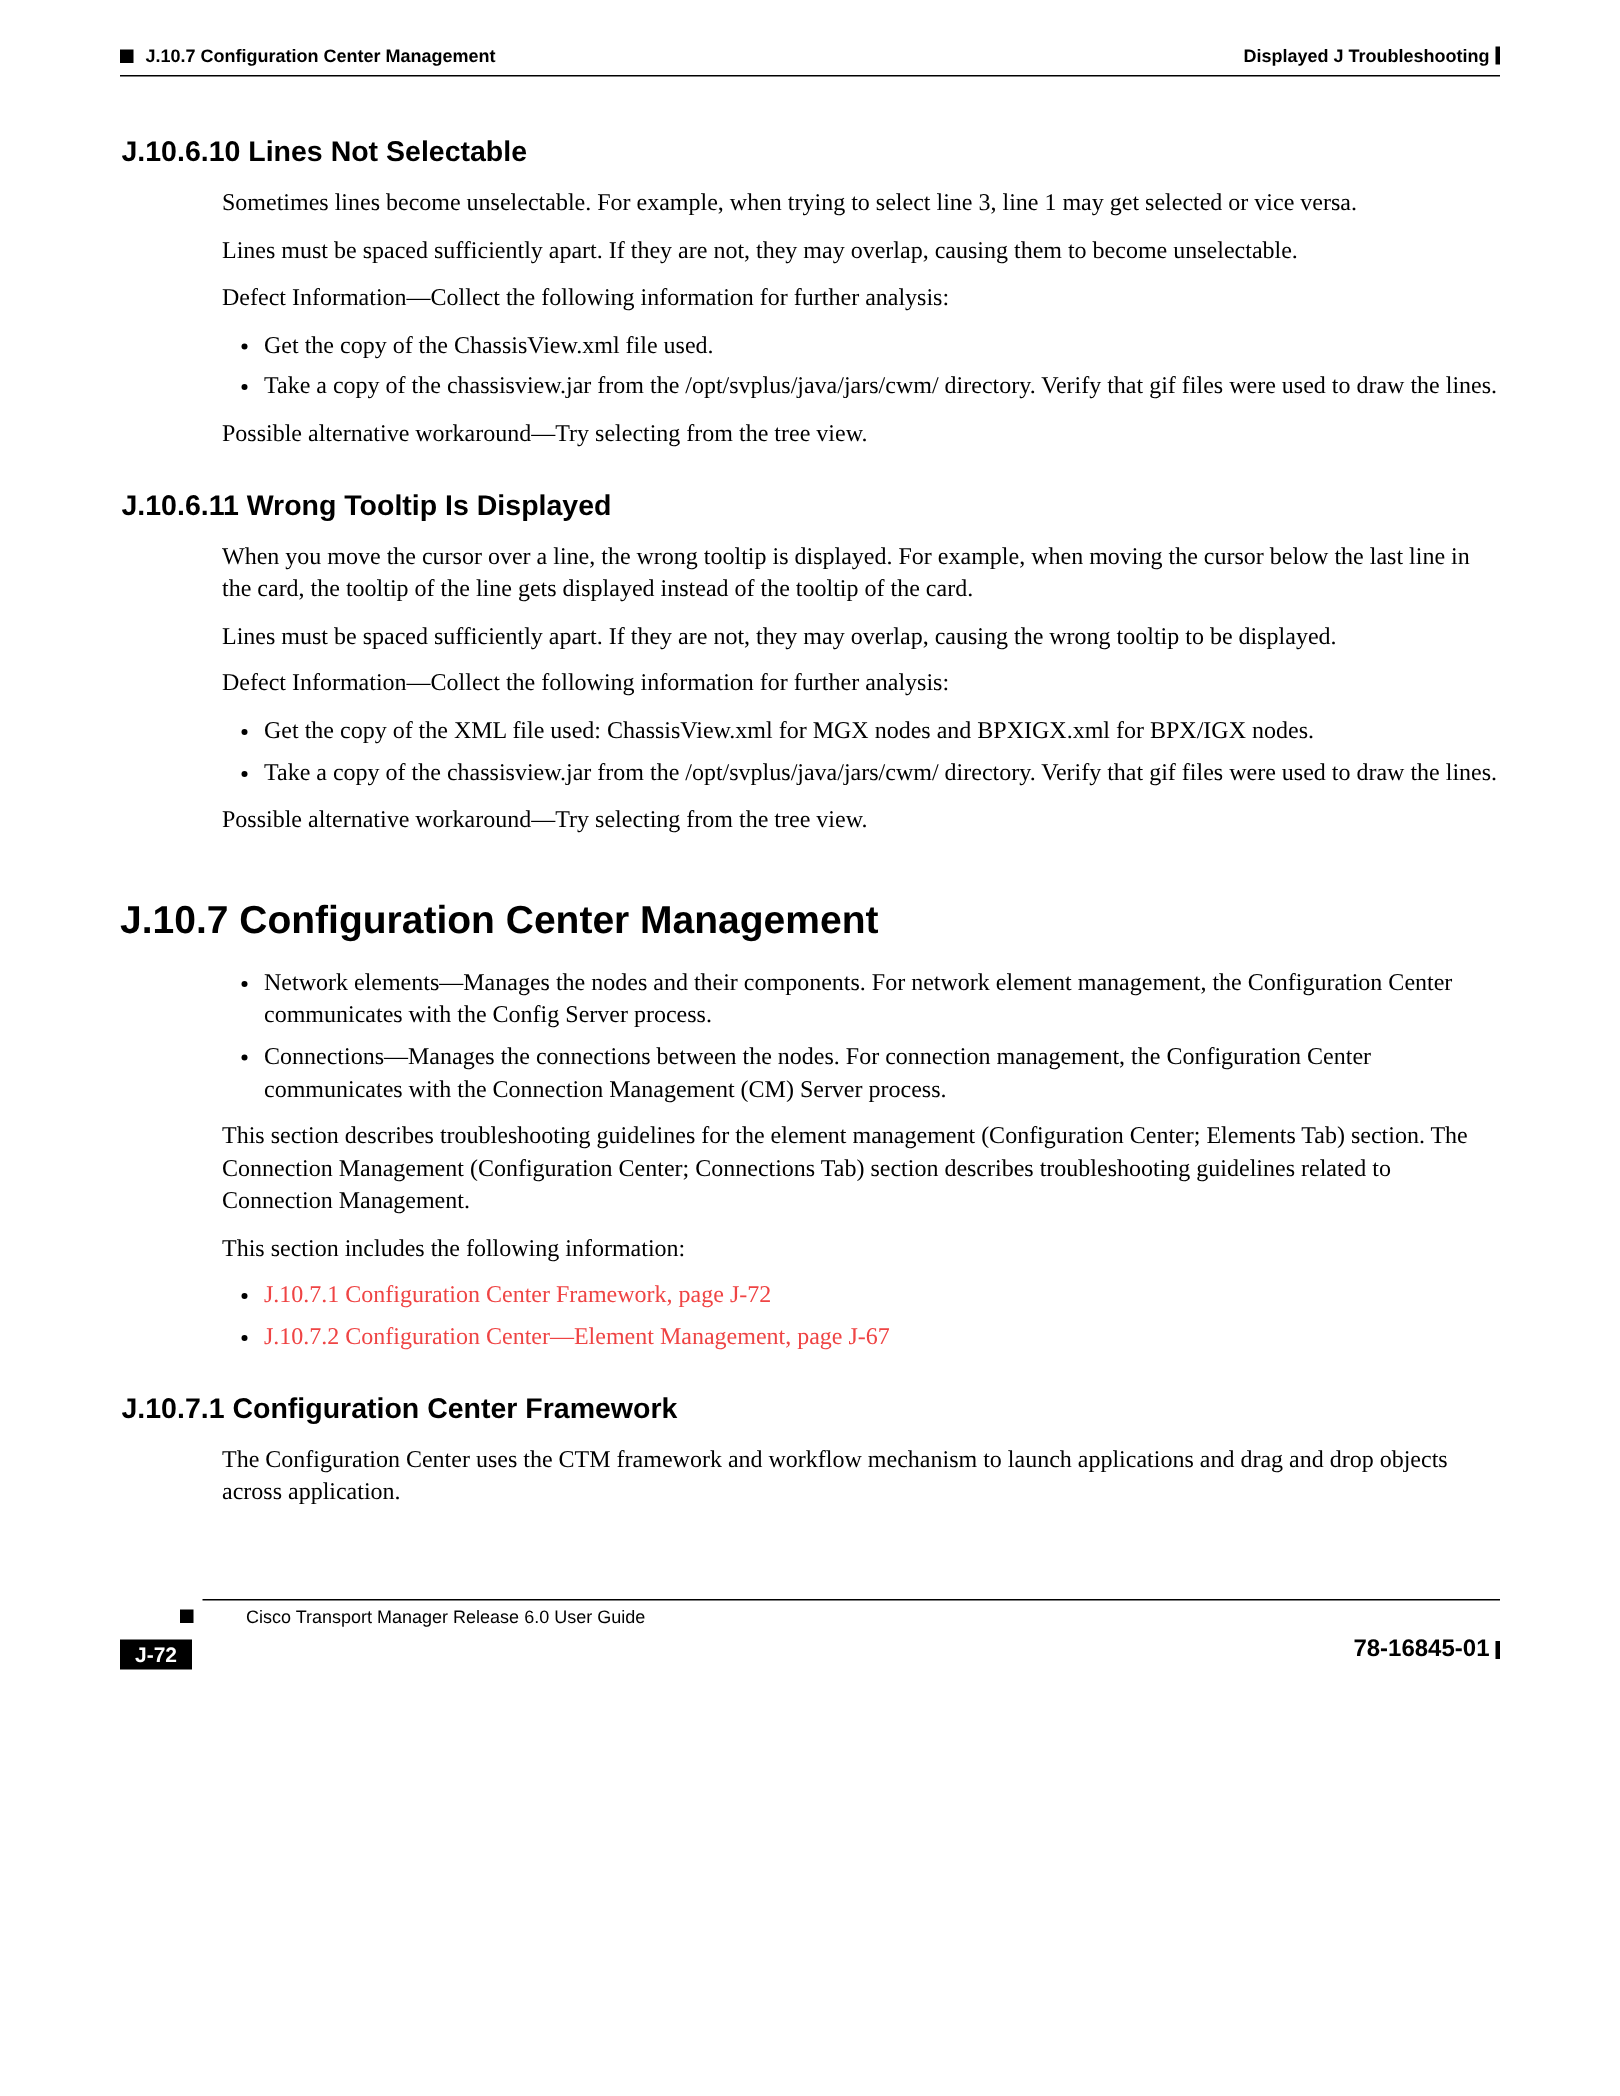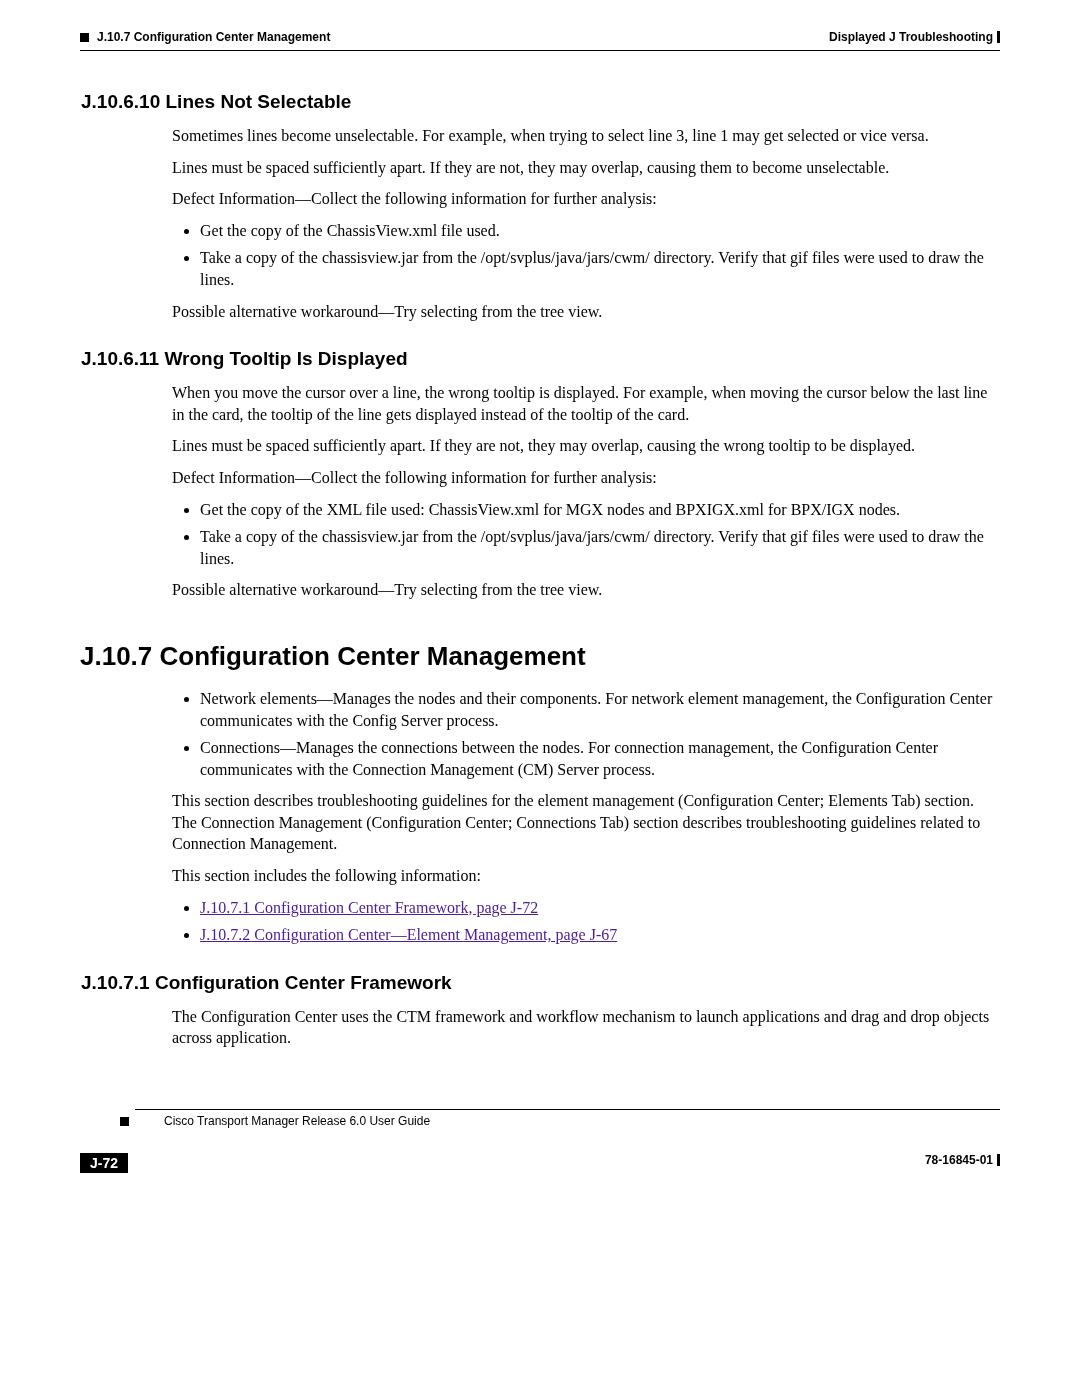--- a/index.html
+++ b/index.html
@@ -57,37 +57,36 @@
     font-size: 26px;
     margin: 40px 0 16px 0;
   }
   .h3 {
     font-family: Arial, Helvetica, sans-serif;
     font-weight: bold;
     font-size: 19px;
     margin: 26px 0 12px 1px;
   }
   .body-block {
-    margin-left: 92px;
+    margin-left: 68px;
   }
   .para {
     margin: 0 0 10px 0;
     line-height: 1.35;
   }
   ul.bullets {
     margin: 0 0 10px 0;
     padding-left: 28px;
   }
   ul.bullets li {
     margin-bottom: 6px;
     line-height: 1.35;
   }
   .link {
-    color: #4c1d95;
-    text-decoration: underline;
+    color: #ef4444;
   }
   .footer {
     margin-top: 60px;
   }
   .footer-rule {
     height: 1px;
     background: #000;
     margin-bottom: 4px;
     margin-left: 55px;
   }
@@ -112,26 +111,26 @@
     color: #fff;
     font-family: Arial, Helvetica, sans-serif;
     font-weight: bold;
     font-size: 14px;
     padding: 2px 10px;
   }
   .footer-bottom {
     display: flex;
     justify-content: space-between;
     align-items: center;
-    margin-top: 19px;
+    margin-top: 2px;
   }
   .doc-num {
     font-family: Arial, Helvetica, sans-serif;
     font-weight: bold;
-    font-size: 12px;
+    font-size: 16px;
     display: flex;
     align-items: center;
   }
 </style>
 </head>
 <body>
 
 <div class="page">
 
   <div class="header">

